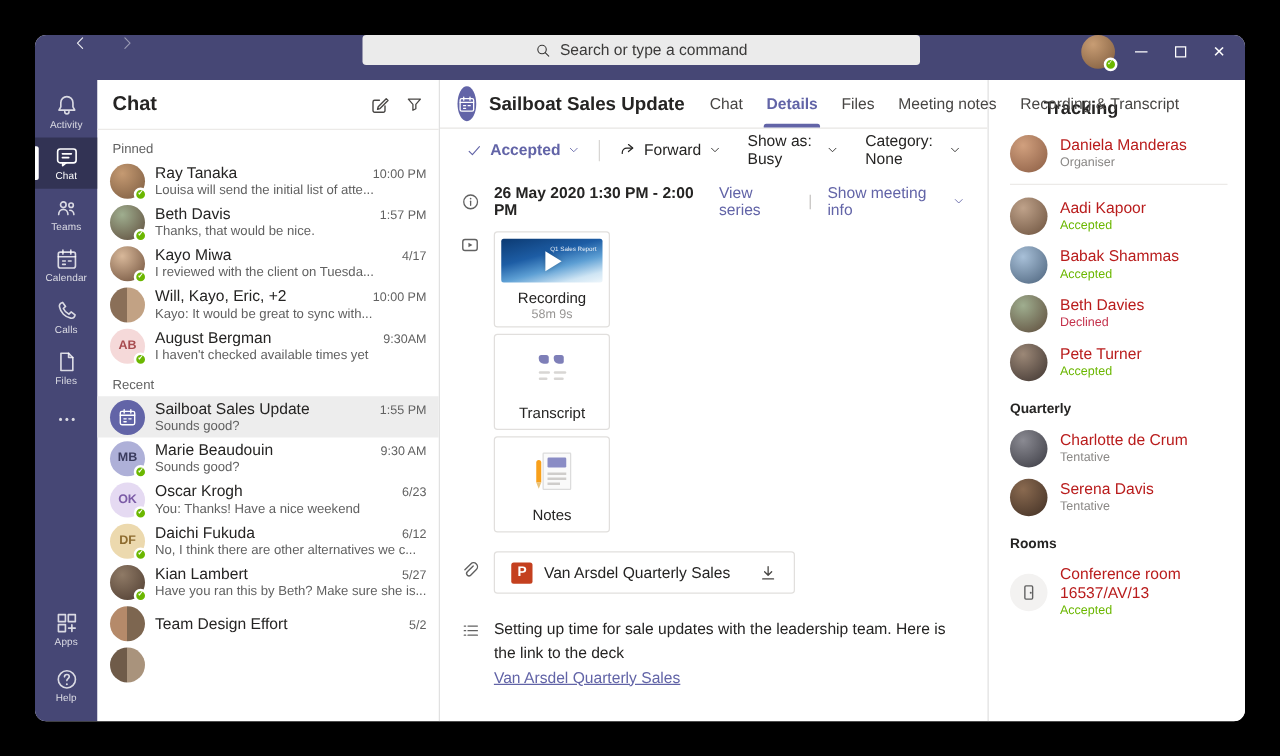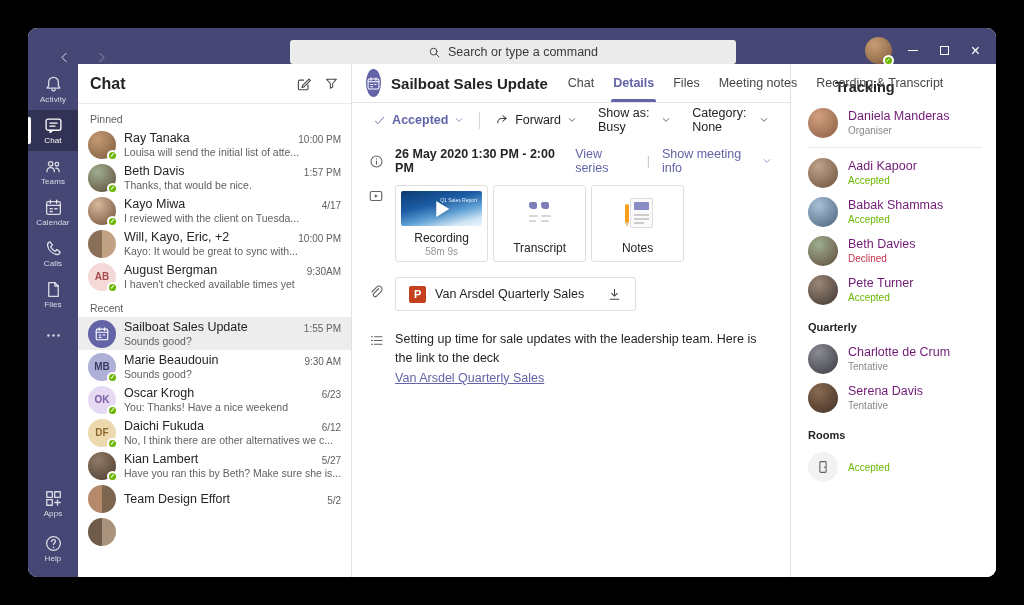--- a/index.html
+++ b/index.html
@@ -1,21 +1,21 @@
 <!DOCTYPE html>
 <html><head>
 <meta charset="utf-8">
 <style>
   * { box-sizing: border-box; margin: 0; padding: 0; }
   html,body { width:1024px; height:605px; }
   body { background:#000; font-family:"Liberation Sans", sans-serif; position:relative; overflow:hidden; }
   .window { position:absolute; left:28px; top:28px; width:968px; height:549px; background:#fff; border-radius:9px; overflow:hidden; display:flex; flex-direction:column; }
 
   
-  .titlebar { flex:0 0 36px; background:#464775; display:flex; align-items:flex-end; position:relative; }
+  .titlebar { flex:0 0 36px; background:#464775; display:flex; align-items:flex-start; position:relative; }
   .nav-chevrons { display:flex; gap:24px; padding-left:30px; width:262px; color:#fff; }
   .nav-back { opacity:.9; } .nav-fwd { opacity:.45; }
   .searchbox { width:446px; height:24px; background:#ebebeb; border-radius:3px; display:flex; align-items:center; justify-content:center; gap:7px; color:#3b3a39; font-size:12.5px; cursor:text; }
   .titlebar-right { margin-left:auto; display:flex; align-items:center; gap:16px; padding-right:16px; }
   .tb-avatar { width:27px; height:27px; border-radius:50%; position:relative; background:radial-gradient(circle at 35% 28%, #c89d74, #7d5a3c); }
   .winctl { color:#fff; display:flex; align-items:center; gap:22px; }
   .ctl-min { width:10px; height:1.4px; background:#fff; display:inline-block; }
   .ctl-max { width:9px; height:9px; border:1.4px solid #fff; display:inline-block; }
   .ctl-close { font-size:16px; line-height:1; }
 
@@ -67,21 +67,21 @@
 
   .content { flex:1; padding-top:5px; overflow:hidden; }
   .crow { display:flex; padding:5px 18px 5px 15px; gap:10px; align-items:flex-start; }
   .crow-ico { flex:0 0 18px; display:flex; justify-content:center; color:#616161; padding-top:1px; }
   .daterow { font-size:12.5px; align-items:center; }
   .dt-text { font-weight:bold; color:#252423; }
   .lnk { color:#6264A7; cursor:pointer; text-decoration:none; }
   .dt-sep { color:#c8c6c4; margin:0 2px; }
   .showinfo { display:flex; align-items:center; gap:5px; }
 
-  .cards { display:flex; gap:5px; }
+  .cards { display:flex; gap:5px;flex-direction:column; }
   .card { width:93px; height:77px; background:#fff; border:1px solid #e1dfdd; border-radius:3px; display:flex; flex-direction:column; align-items:center; padding:5px 5px 4px; cursor:pointer; }
   .thumb { width:81px; height:45px; border-radius:2px; position:relative; background:linear-gradient(165deg,#0c3a72 0%,#1d5da5 38%,#5d9fd4 62%,#cfe5f4 85%,#eef6fb 100%); overflow:hidden; }
   .thumb-label { position:absolute; top:6px; right:5px; color:rgba(255,255,255,.9); font-size:5px; }
   .play { position:absolute; left:50%; top:50%; transform:translate(-44%,-50%); width:0; height:0; border-left:13px solid #fff; border-top:8px solid transparent; border-bottom:8px solid transparent; filter:drop-shadow(0 0 2px rgba(0,0,0,.25)); }
   .card-label { font-size:12px; color:#252423; margin-top:5px; }
   .card-sub { font-size:10px; color:#979593; margin-top:1px; }
   .ico-area { height:45px; display:flex; align-items:center; justify-content:center; }
   .quote-ico { position:relative; width:30px; height:30px; }
   .quote-ico .q { position:absolute; top:3px; width:8px; height:7px; background:#7e7fb8; border-radius:2px 2px 2px 4px; }
   .quote-ico .q1 { left:4px; } .quote-ico .q2 { left:16px; }
@@ -101,21 +101,21 @@
   .attach-name { font-size:12.5px; color:#252423; }
   .dl { color:#484644; margin-left:14px; cursor:pointer; display:flex; }
 
   .desc { font-size:12.5px; color:#252423; line-height:1.55; }
   .desc a { display:inline-block; color:#6264A7; text-decoration:underline; }
 
   
   .tracking { flex:0 0 206px; border-left:1px solid #e1e1e1; background:#fff; padding:15px 0 0 17px; overflow:hidden; }
   .tracking-title { font-size:14.5px; font-weight:bold; color:#252423; margin-bottom:13px;margin-left:27px; }
   .attendee { display:flex; align-items:center; gap:10px; margin-bottom:9px; padding-right:14px; }
-  .att-name { font-size:12.5px; color:#701a75; line-height:1.2; }
+  .att-name { font-size:12.5px; color:#b91c1c; line-height:1.2; }
   .att-status { font-size:10px; line-height:1.3; }
   .att-divider { border-bottom:1px solid #eceae8; margin:2px 14px 10px 0; }
   .group-label { font-size:11px; font-weight:bold; color:#252423; margin:16px 0 11px; }
   .room-ico { width:30px; height:30px; border-radius:50%; background:#f3f2f1; color:#616161; display:flex; align-items:center; justify-content:center; flex-shrink:0; }
 
   .iw { display:inline-flex; line-height:0; }
   svg { display:block; }
 </style>
 </head>
 <body>
@@ -641,19 +641,20 @@
       <div class="group-label">Rooms</div>
       <div id="tracking-rooms">
           <div class="attendee">
             <div class="room-ico">
               <svg width="16" height="16" viewBox="0 0 18 18" fill="none" stroke="currentColor" stroke-width="1.25" stroke-linecap="round" stroke-linejoin="round">
                 <rect x="5.5" y="3" width="7" height="12" rx="1"></rect>
                 <circle cx="10.8" cy="9.2" r=".9" fill="currentColor" stroke="none"></circle>
               </svg>
             </div>
             <div>
+              <div class="att-name">Conference room 16537/AV/13</div>
               <div class="att-status" style="color: rgb(107, 183, 0);">Accepted</div>
             </div>
           </div>
         </div>
     </aside>
   </div>
 </div>
 
 </body></html>

